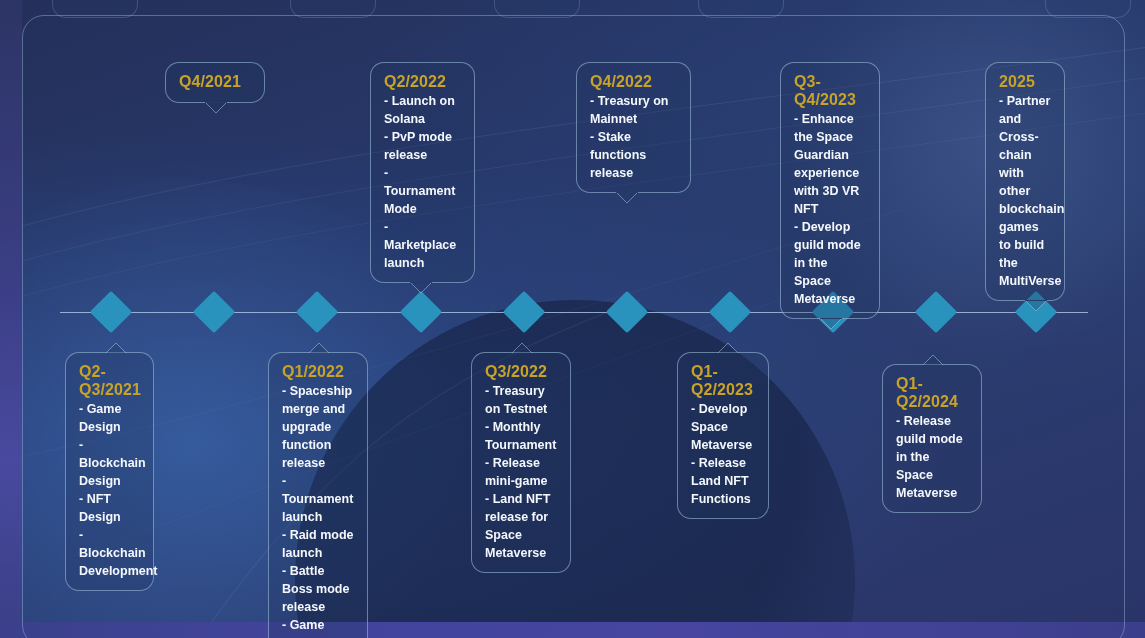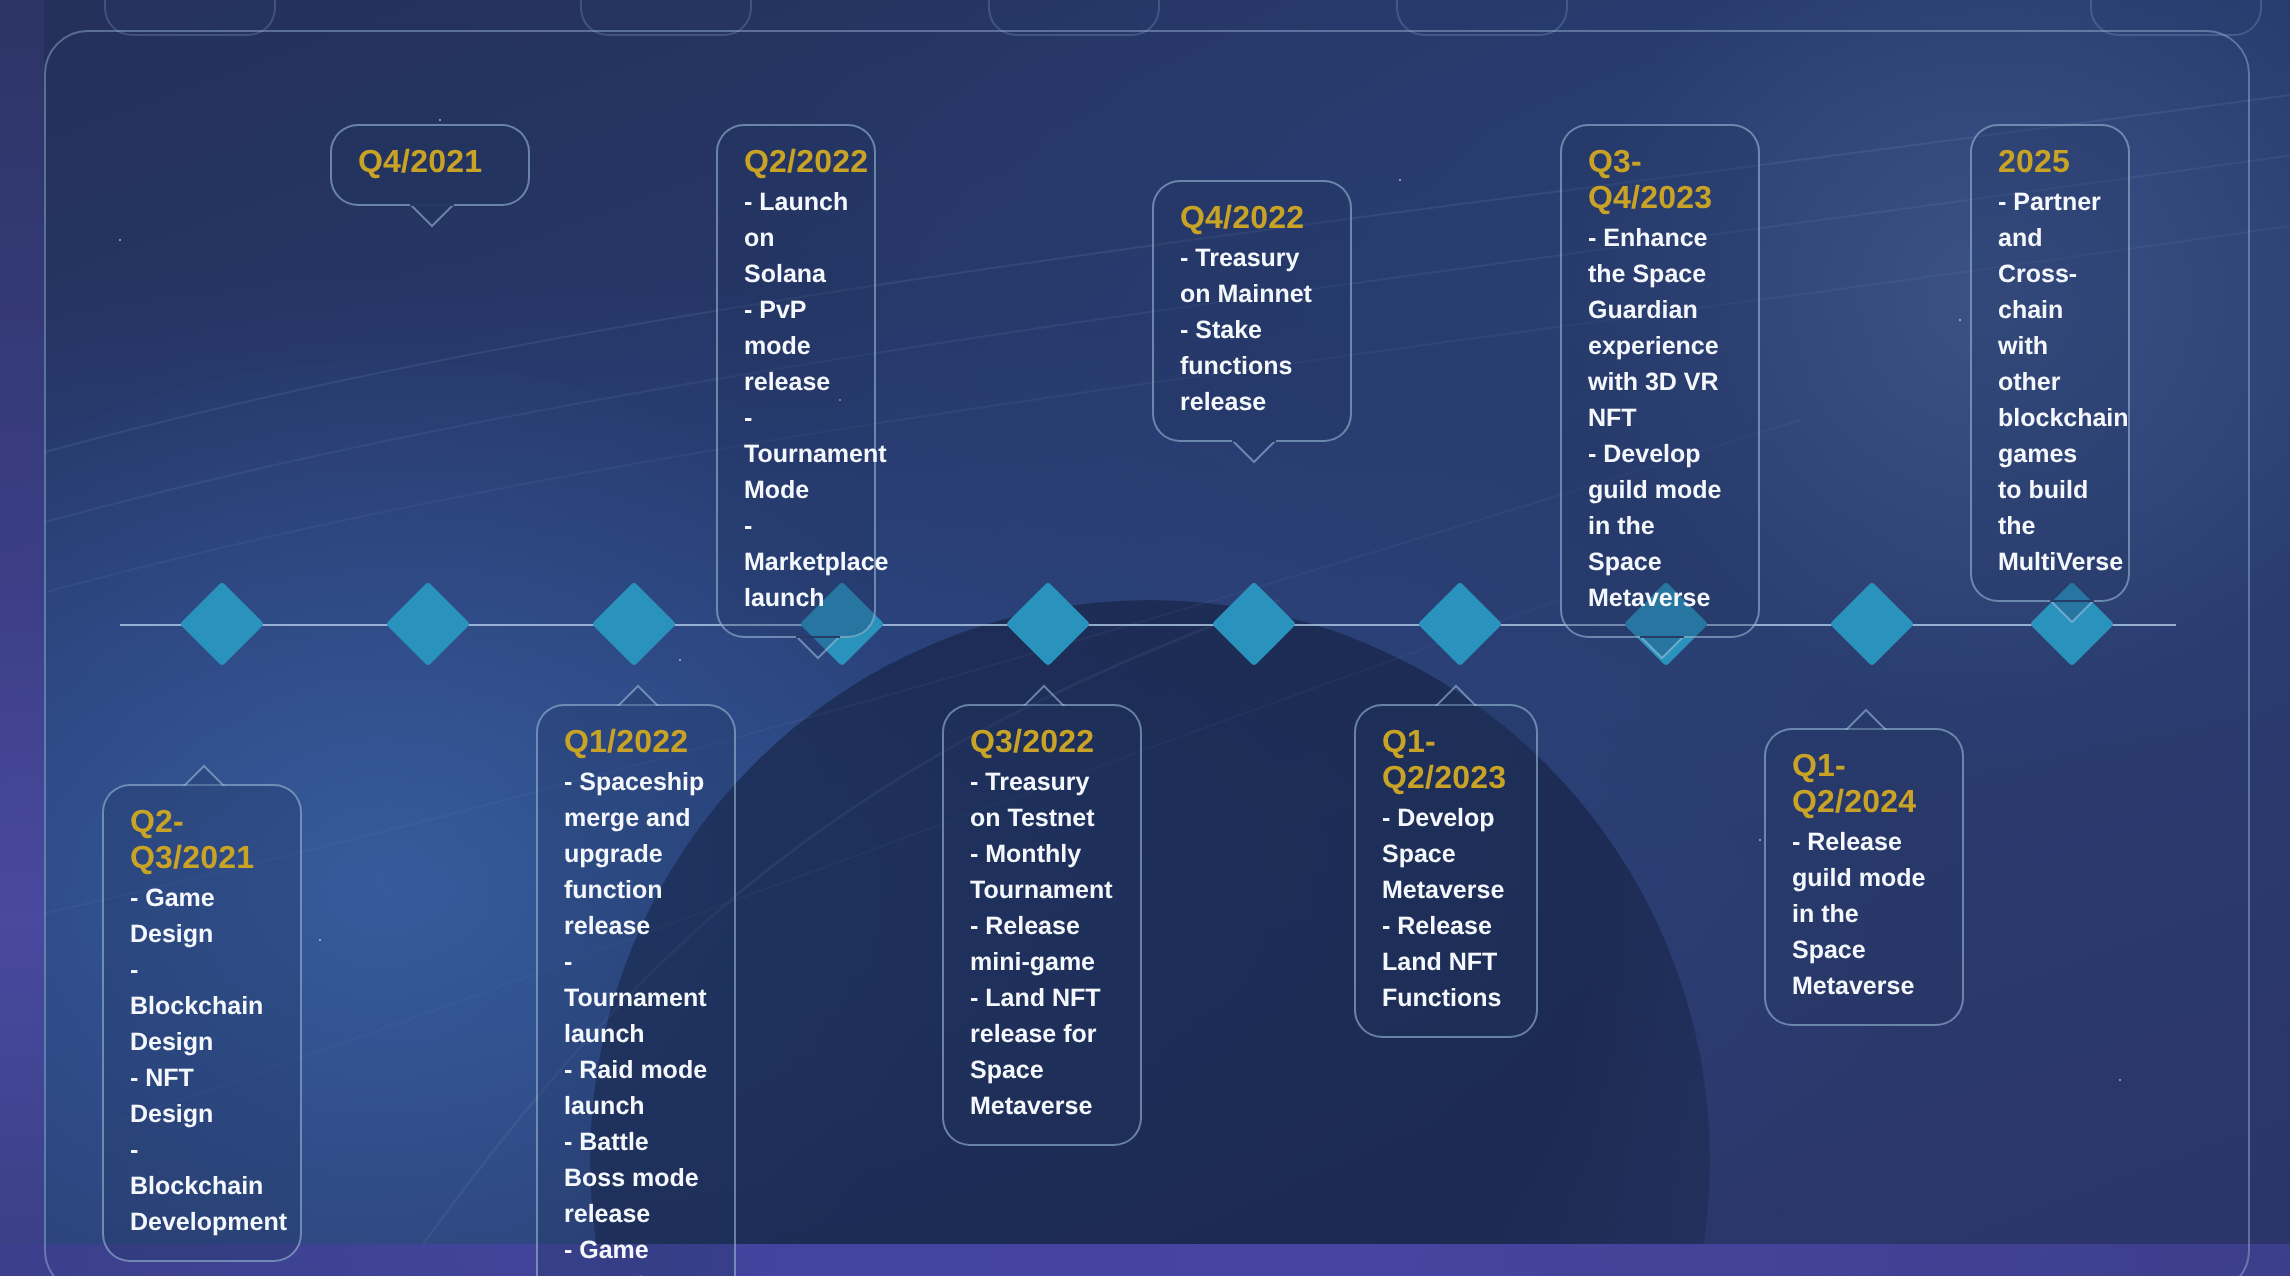--- a/index.html
+++ b/index.html
@@ -164,37 +164,37 @@
   <div class="card" style="left:165px;top:62px;width:100px;">
     <div class="yr">Q4/2021</div>
     <div class="tail" style="left:39px;bottom:-12px;">
       <svg width="22" height="13" viewBox="0 0 22 13">
         <path d="M0 0 L11 11 L22 0" fill="rgba(32,52,96,.30)" stroke="rgba(164,198,226,.55)" stroke-width="1"></path>
         <path d="M0 0 L22 0" stroke="rgba(32,52,96,.9)" stroke-width="2"></path>
       </svg>
     </div>
   </div>
 
-  <div class="card" style="left:358px;top:62px;width:80px;">
+  <div class="card" style="left:370px;top:62px;width:105px;">
     <div class="yr">Q2/2022</div>
     <div class="items">
       <div>- Launch on Solana</div>
       <div>- PvP mode release</div>
       <div>- Tournament Mode</div>
       <div>- Marketplace launch</div>
     </div>
     <div class="tail" style="left:39px;bottom:-12px;">
       <svg width="22" height="13" viewBox="0 0 22 13">
         <path d="M0 0 L11 11 L22 0" fill="rgba(32,52,96,.30)" stroke="rgba(164,198,226,.55)" stroke-width="1"></path>
         <path d="M0 0 L22 0" stroke="rgba(32,52,96,.9)" stroke-width="2"></path>
       </svg>
     </div>
   </div>
 
-  <div class="card" style="left:576px;top:62px;width:100px;margin-top:28px;">
+  <div class="card" style="left:576px;top:62px;width:115px;">
     <div class="yr">Q4/2022</div>
     <div class="items">
       <div>- Treasury on Mainnet</div>
       <div>- Stake functions release</div>
     </div>
     <div class="tail" style="left:39px;bottom:-12px;">
       <svg width="22" height="13" viewBox="0 0 22 13">
         <path d="M0 0 L11 11 L22 0" fill="rgba(32,52,96,.30)" stroke="rgba(164,198,226,.55)" stroke-width="1"></path>
         <path d="M0 0 L22 0" stroke="rgba(32,52,96,.9)" stroke-width="2"></path>
       </svg>
@@ -221,21 +221,21 @@
       <div>- Partner and Cross-chain with other blockchain games to build the MultiVerse</div>
     </div>
     <div class="tail" style="left:39px;bottom:-12px;">
       <svg width="22" height="13" viewBox="0 0 22 13">
         <path d="M0 0 L11 11 L22 0" fill="rgba(32,52,96,.30)" stroke="rgba(164,198,226,.55)" stroke-width="1"></path>
         <path d="M0 0 L22 0" stroke="rgba(32,52,96,.9)" stroke-width="2"></path>
       </svg>
     </div>
   </div>
 
-  <div class="card" style="left:51px;top:352px;width:100px;margin-top:40px;">
+  <div class="card" style="left:65px;top:352px;width:89px;">
     <div class="yr">Q2-Q3/2021</div>
     <div class="items">
       <div>- Game Design</div>
       <div>- Blockchain Design</div>
       <div>- NFT Design</div>
       <div>- Blockchain Development</div>
     </div>
     <div class="tail" style="left:39px;top:-12px;">
       <svg width="22" height="13" viewBox="0 0 22 13">
         <path d="M0 13 L11 2 L22 13" fill="rgba(32,52,96,.30)" stroke="rgba(164,198,226,.55)" stroke-width="1"></path>

